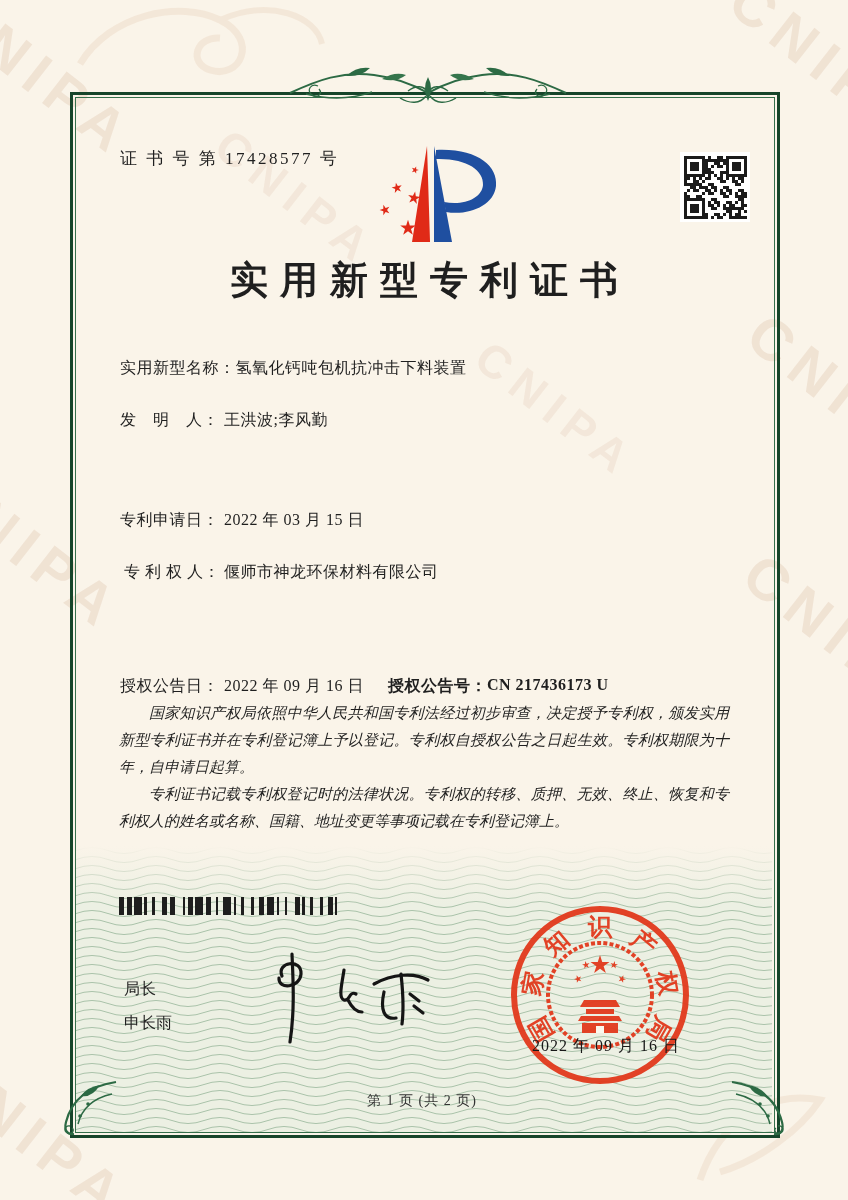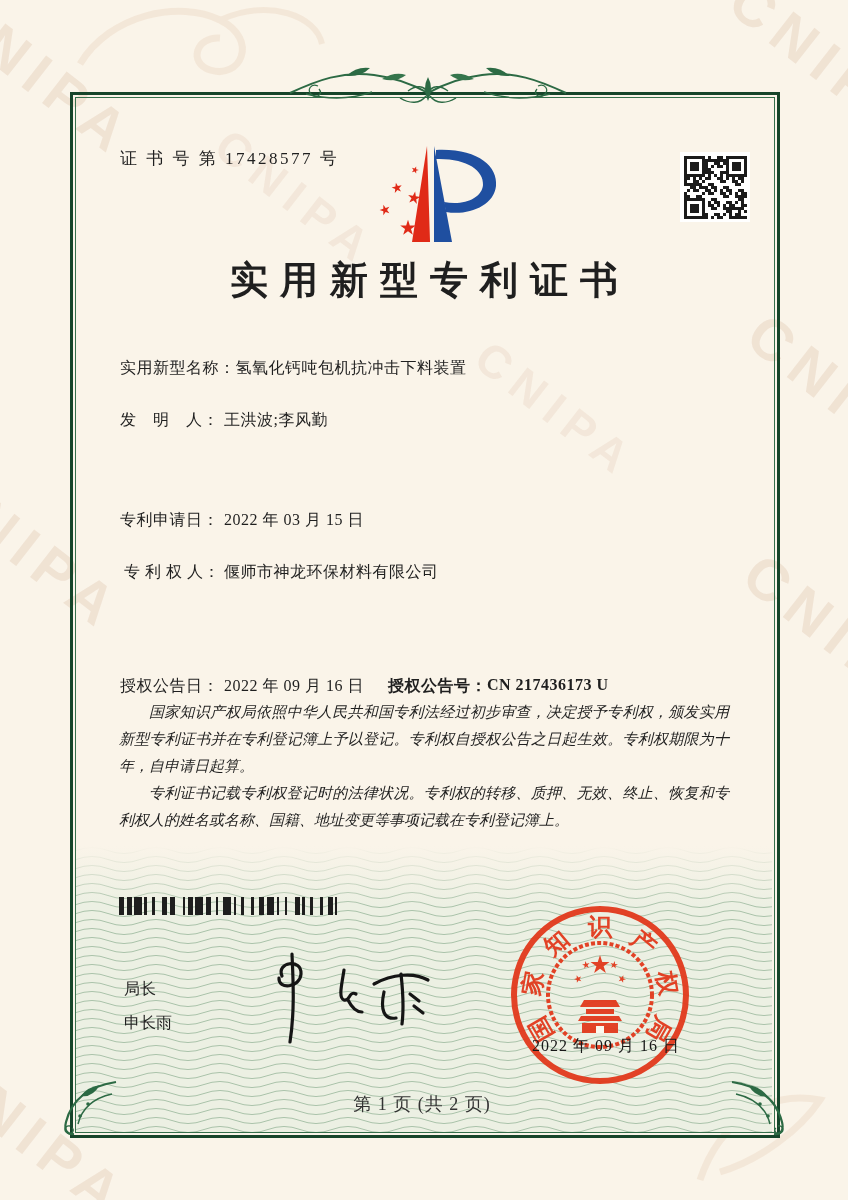--- a/index.html
+++ b/index.html
@@ -22,30 +22,30 @@
   
   .cert-no{top:147px;left:120px;font-size:17px;letter-spacing:2.5px;z-index:4;}
   .title{top:255px;left:0;right:0;text-align:center;font-size:38px;font-weight:700;
          letter-spacing:12px;padding-left:12px;z-index:4;}
   .field-row{left:120px;width:616px;display:flex;font-size:16px;letter-spacing:0.5px;z-index:4;position:absolute;}
   .f-label{flex:0 0 104px;white-space:pre;}
   .f-value{white-space:pre;}
   .pair2{margin-left:24px;display:flex;font-weight:bold;}
   .paras{top:700px;left:119px;width:610px;font-size:15px;line-height:27px;
          text-align:justify;font-style:italic;z-index:4;position:absolute;}
-  .paras p{margin:0;text-indent:2em;font-family:Liberation Mono, monospace;}
+  .paras p{margin:0;text-indent:2em;}
   .barcode{left:119px;top:897px;width:218px;height:18px;display:flex;overflow:hidden;z-index:4;position:absolute;}
   .barcode span{flex:none;height:100%;}
   .director{left:124px;top:972px;font-size:16px;line-height:34px;z-index:4;position:absolute;}
   .director span{display:block;}
   .sig{left:252px;top:950px;z-index:4;position:absolute;}
   .seal{left:508px;top:903px;z-index:4;position:absolute;opacity:0.95;}
   .seal-date{left:522px;top:1036px;width:168px;text-align:center;font-size:16px;
              letter-spacing:1px;color:#181818;z-index:5;position:absolute;}
-  .page-num{left:70px;right:74px;top:1092px;text-align:center;font-size:18px;
+  .page-num{left:70px;right:74px;top:1092px;text-align:center;font-size:14px;
             letter-spacing:1px;color:#333;z-index:4;position:absolute;}
   .footer-note{left:327px;top:1137px;width:154px;height:32px;line-height:32px;background:#fffdf7;
                text-align:center;font-size:15px;font-style:italic;z-index:4;position:absolute;}
   .logo{left:352px;top:140px;z-index:4;position:absolute;}
   .qr-box{left:680px;top:152px;width:70px;height:70px;background:#ffffff;display:flex;
           align-items:center;justify-content:center;z-index:4;position:absolute;}
   .ornament-top{left:288px;top:64px;z-index:4;position:absolute;}
   .corner{z-index:4;position:absolute;}
   .swirl{z-index:0;position:absolute;opacity:0.5;}
 </style>

